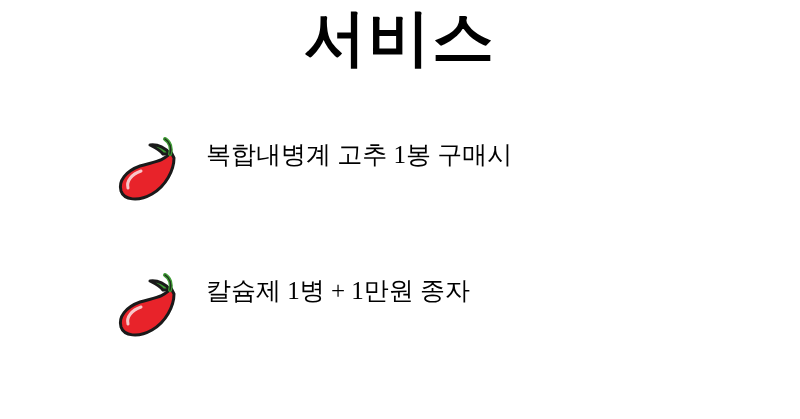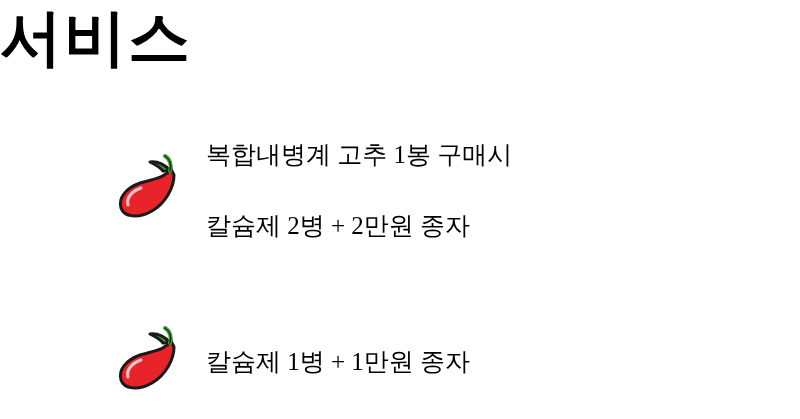--- a/index.html
+++ b/index.html
@@ -14,37 +14,37 @@
     font-family: "Liberation Serif", "DejaVu Serif", serif;
     color: #000000;
   }
   .page {
     position: relative;
     width: 800px;
     height: 419px;
     background: #ffffff;
   }
   .title {
-    text-align: left;
+    text-align: center;
     font-family: "Liberation Serif", "DejaVu Serif", serif;
     font-weight: bold;
     font-size: 62px;
     line-height: 1.05;
     letter-spacing: 2px;
     margin: 4px 0 0 0;
     padding-top: 2px;
     color: #000000;
   }
   .items {
     margin-top: 26px;
     padding-left: 108px;
   }
   .item {
     display: flex;
-    align-items: center;
+    align-items: flex-end;
     margin-bottom: 26px;
   }
   .item:last-child {
     margin-bottom: 0;
   }
   .pepper {
     width: 84px;
     min-width: 84px;
     height: 72px;
     position: relative;
@@ -86,21 +86,20 @@
           <path d="M14 60 C6 50 8 36 20 29 C32 22 48 24 58 20 C64 17 66 13 66 10" fill="none" stroke="#1a1a1a" stroke-width="0"></path>
           <path d="M63 16 C56 26 44 26 32 30 C18 35 10 45 13 55 C16 64 30 66 44 58 C58 50 66 34 66 22 Z" fill="#e8232a" stroke="#1a1a1a" stroke-width="3" stroke-linejoin="round"></path>
           <path d="M20 52 C18 45 24 38 33 35" fill="none" stroke="#ffffff" stroke-width="3" stroke-linecap="round" opacity="0.75"></path>
           <path d="M62 18 C58 12 50 8 42 9 C48 12 52 14 55 18 Z" fill="#3f9c35" stroke="#1a1a1a" stroke-width="3" stroke-linejoin="round"></path>
           <path d="M62 18 C64 12 62 6 57 3" fill="none" stroke="#3f9c35" stroke-width="4" stroke-linecap="round"></path>
           <path d="M62 18 C64 12 62 6 57 3" fill="none" stroke="#1a1a1a" stroke-width="1.4" stroke-linecap="round" opacity="0.85"></path>
         </svg>
       </div>
       <div class="item-text">
         <span class="line">복합내병계 고추 1봉 구매시</span>
-        <span class="line">칼슘제 2병 + 2만원 종자</span>
       </div>
     </div>
 
     <div class="item item-2">
       <div class="pepper">
         <svg viewBox="0 0 84 72" xmlns="http://www.w3.org/2000/svg">
           <path d="M63 16 C56 26 44 26 32 30 C18 35 10 45 13 55 C16 64 30 66 44 58 C58 50 66 34 66 22 Z" fill="#e8232a" stroke="#1a1a1a" stroke-width="3" stroke-linejoin="round"></path>
           <path d="M20 52 C18 45 24 38 33 35" fill="none" stroke="#ffffff" stroke-width="3" stroke-linecap="round" opacity="0.75"></path>
           <path d="M62 18 C58 12 50 8 42 9 C48 12 52 14 55 18 Z" fill="#3f9c35" stroke="#1a1a1a" stroke-width="3" stroke-linejoin="round"></path>
           <path d="M62 18 C64 12 62 6 57 3" fill="none" stroke="#3f9c35" stroke-width="4" stroke-linecap="round"></path>

